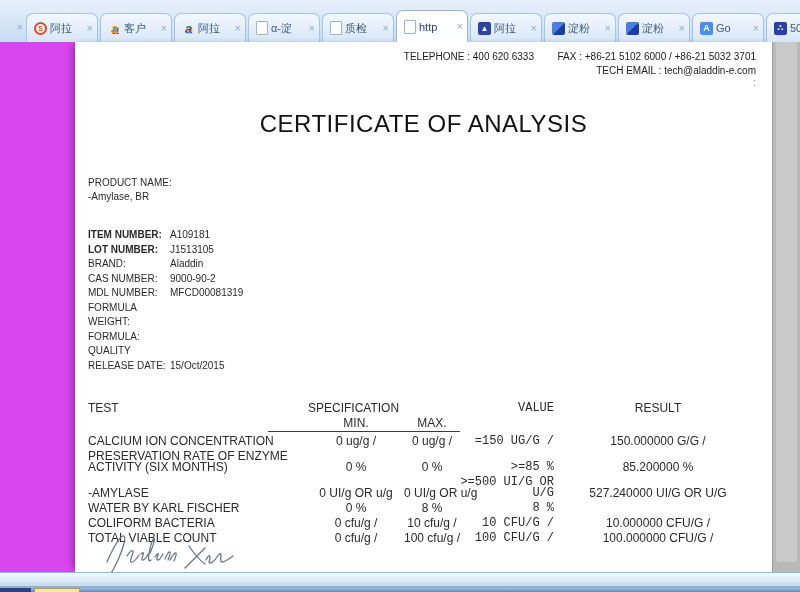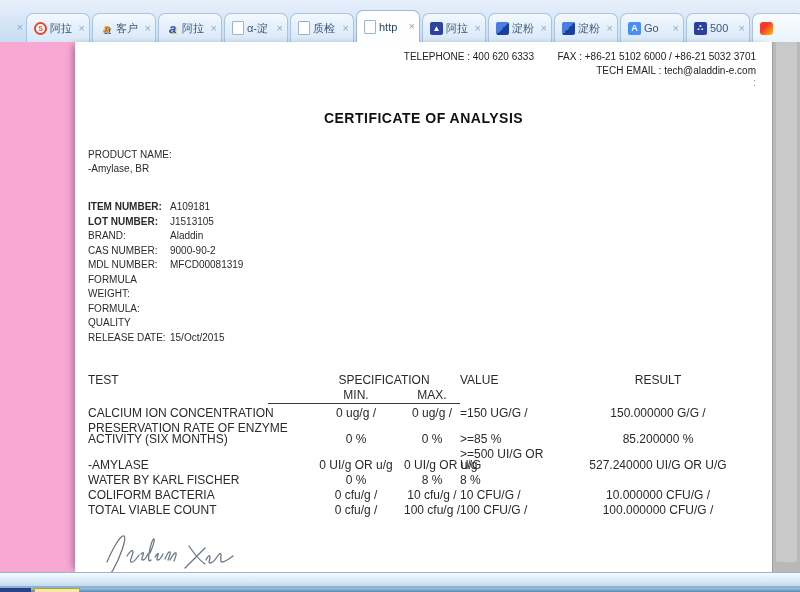--- a/index.html
+++ b/index.html
@@ -2,21 +2,21 @@
 <html><head>
 <meta charset="utf-8">
 <style>
   html,body{margin:0;padding:0;width:800px;height:592px;overflow:hidden;
     font-family:"Liberation Sans","DejaVu Sans",sans-serif;}
   .window{position:relative;width:800px;height:592px;background:#cbe0f5;}
 
   
   .tab-bar{position:absolute;top:0;left:0;width:800px;height:42px;
     background:linear-gradient(#e7f1fc,#c6dcf3);display:flex;align-items:flex-end;overflow:hidden;}
-  .tab{position:relative;height:29px;width:64px;box-sizing:border-box;flex:0 0 auto;
+  .tab{position:relative;height:29px;width:72px;box-sizing:border-box;flex:0 0 auto;
     margin-right:2px;padding:0 3px 0 7px;display:flex;align-items:center;
     background:linear-gradient(#f2f8fe,#d7e7f8);border:1px solid #a9c4e1;border-bottom:none;
     border-top-left-radius:7px;border-top-right-radius:7px;cursor:default;}
   .tab.active{background:linear-gradient(#ffffff,#fdfeff);height:32px;z-index:3;border-color:#9cb8d8;}
   .tab.partial-left{width:24px;border:none;background:transparent;border-radius:0;justify-content:center;padding:0;}
   .tab.partial-right{width:52px;margin-right:0;background:linear-gradient(#fbfdff,#eaf3fc);}
   .tlabel{font-size:11px;color:#3c5a7a;white-space:nowrap;overflow:hidden;max-width:30px;}
   .tab.active .tlabel{color:#26456a;}
   .tclose{margin-left:auto;font-size:11px;line-height:11px;color:#8fa9c4;padding:0 1px;}
   .ticon{flex:0 0 auto;width:13px;height:13px;margin-right:3px;display:flex;
@@ -25,47 +25,47 @@
   .ic-a-orange{color:#f59b00;font-size:13px;font-style:italic;text-shadow:1px 1px 0 #2b55d4;}
   .ic-a-blue{color:#2b55d4;font-size:13px;font-style:italic;text-shadow:1px 1px 0 #f5c400;}
   .ic-doc{width:10px;height:12px;background:#fff;border:1px solid #9ab4cc;border-radius:1px;}
   .ic-img{background:#2c43a0;color:#fff;font-size:8px;}
   .ic-tiles{background:linear-gradient(135deg,#4a7de0 50%,#1b3fa0 50%);border-radius:2px;}
   .ic-translate{background:#4b8df8;color:#fff;font-size:9px;}
   .ic-paw{background:#2b3f9e;color:#fff;font-size:9px;}
   .ic-colorful{background:linear-gradient(135deg,#f23b2e 40%,#ffc400);color:#fff;font-size:8px;border-radius:3px;}
 
   
-  .content{position:absolute;top:42px;left:0;width:800px;height:530px;background:#f9a8d4;}
+  .content{position:absolute;top:42px;left:0;width:800px;height:530px;background:#d946ef;}
   .page{position:absolute;top:0;left:75px;width:697px;height:530px;background:#fff;
     box-shadow:-5px 0 7px -3px rgba(0,0,0,.35);overflow:hidden;color:#2a2a2a;}
   .scrollbar{position:absolute;top:0;right:0;width:27px;height:530px;background:#b9b9b9;border-left:1px solid #9e9e9e;}
   .scroll-thumb{position:absolute;top:0;left:3px;width:21px;height:520px;background:#c9c9c9;border-radius:2px;}
 
   
   .contact{margin-top:8px;padding-right:16px;text-align:right;font-size:10px;line-height:14px;color:#222;}
   .contact .gap{display:inline-block;width:18px;}
   .contact-colon{opacity:.55;line-height:10px;}
-  .coa-title{margin-top:22px;text-align:center;font-size:14px;font-weight:bold;color:#111;letter-spacing:.5px;}
+  .coa-title{margin-top:22px;text-align:center;font-size:24px;font-weight:normal;color:#111;letter-spacing:.5px;}
   .doc-body{padding:0 10px 0 13px;}
-  .product{margin-top:22px;font-size:10px;line-height:14px;}
+  .product{margin-top:38px;font-size:10px;line-height:14px;}
   .fields{margin-top:24px;font-size:10px;}
   .frow{display:flex;align-items:flex-end;line-height:14.5px;}
   .flabel{width:82px;flex:0 0 auto;}
   .frow.bold .flabel{font-weight:bold;}
   .fvalue{flex:1;}
 
   .coa-table{margin-top:30px;font-size:12px;}
   .trow{display:flex;align-items:flex-end;padding-top:4px;line-height:11px;}
   .c-test{width:220px;flex:0 0 auto;text-align:left;}
   .c-min{width:96px;flex:0 0 auto;text-align:center;white-space:nowrap;}
   .c-max{width:56px;flex:0 0 auto;text-align:center;white-space:nowrap;}
-  .c-value{width:94px;flex:0 0 auto;text-align:left;}
+  .c-value{width:94px;flex:0 0 auto;text-align:right;font-family:Liberation Mono, monospace;}
   .c-result{flex:1;text-align:center;}
-  .c-spec{width:152px;flex:0 0 auto;text-align:center;}
+  .c-spec{width:152px;flex:0 0 auto;text-align:left;}
   .spec-underline{height:1px;background:#3a3a3a;margin:2px 0 0 180px;width:192px;}
   .thead{padding-top:0;}
 
   .signature{position:absolute;left:18px;top:482px;width:170px;height:60px;}
 
   
   .status-bar{position:absolute;top:572px;left:0;width:800px;height:16px;
     background:linear-gradient(#f5fafe,#d8e9f7 55%,#b9d3ec);border-top:1px solid #96b7d6;box-sizing:border-box;}
   .status-bar::after{content:"";position:absolute;bottom:0;left:0;width:100%;height:2px;background:#8fb0cf;}
   .task-bar{position:absolute;top:588px;left:0;width:800px;height:4px;

